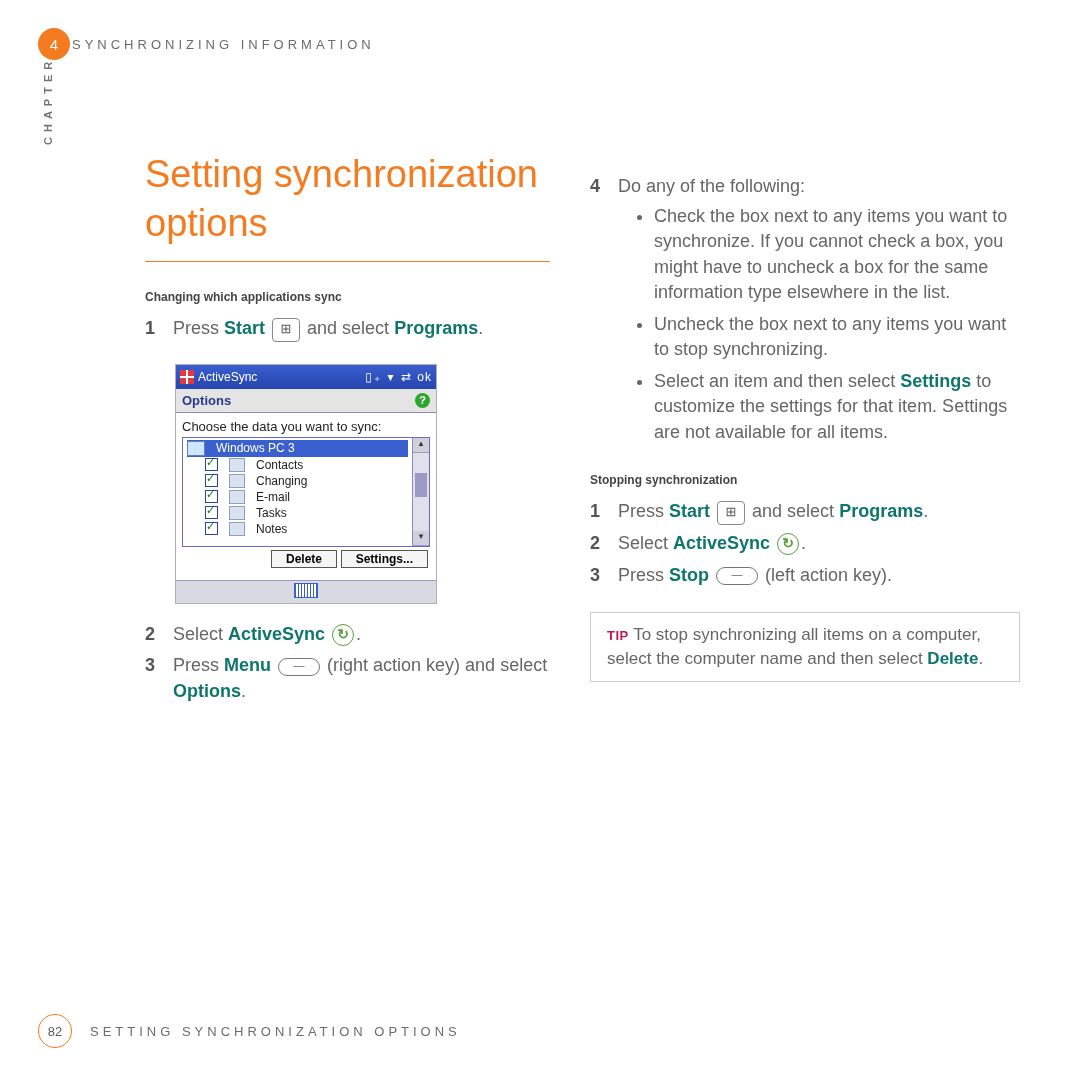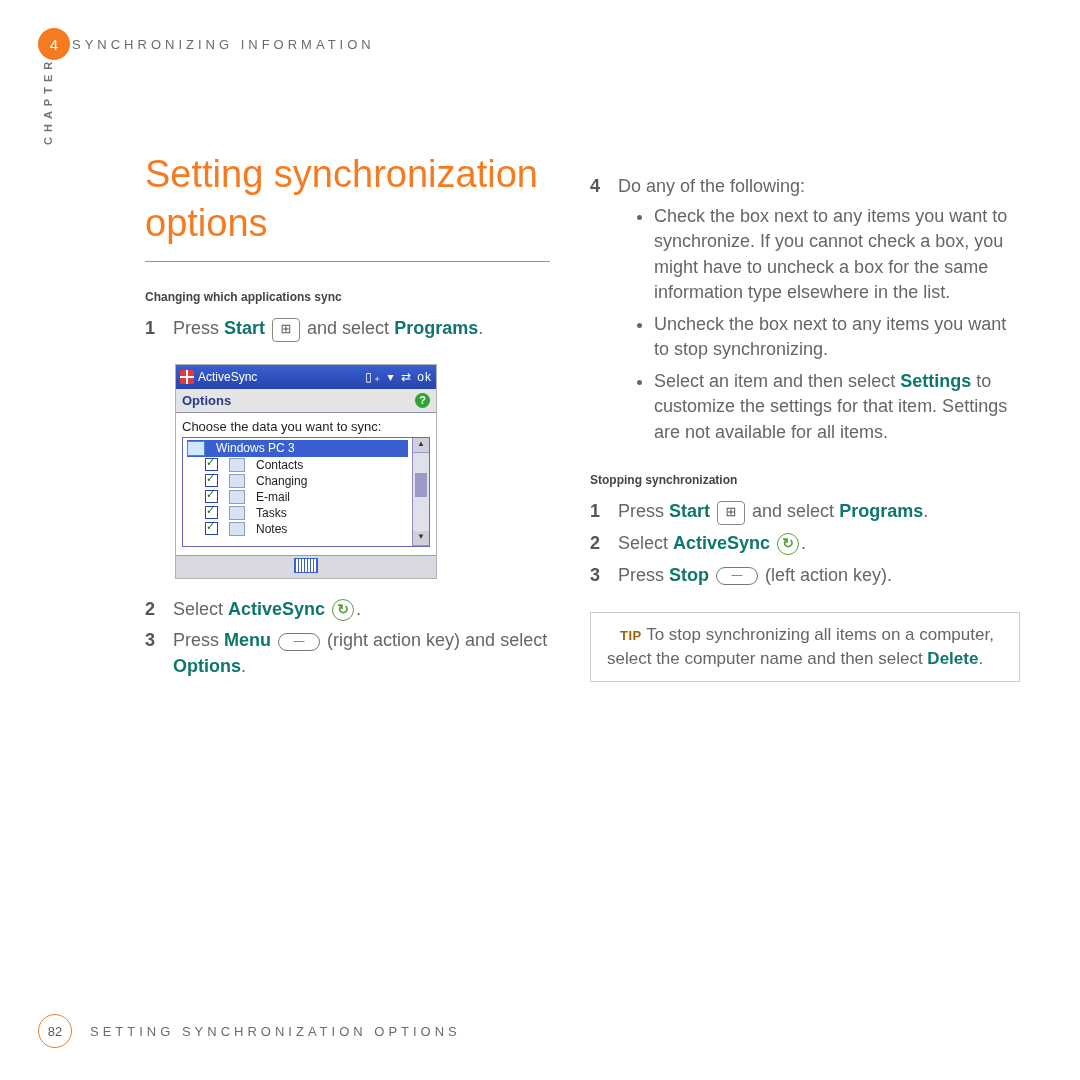--- a/index.html
+++ b/index.html
@@ -189,25 +189,24 @@
   
   .tip-box {
     border: 1px solid #ccc;
     padding: 10px 16px;
     margin-top: 24px;
     font-size: 17px;
     color: #666;
     line-height: 1.4;
   }
   .tip-label {
-    color: #a16207;
+    color: #be185d;
     font-weight: bold;
     font-size: 13px;
     letter-spacing: 0.5px;
-    margin-left: 13px;
   }
 
   
   .footer {
     position: absolute;
     left: 38px;
     bottom: 32px;
     display: flex;
     align-items: center;
   }
@@ -434,20 +433,24 @@
             </div>
           </div>
           <div class="scrollbar">
             <div class="sb-btn">▴</div>
             <div class="sb-track">
                 <div class="sb-thumb"></div>
               </div>
             <div class="sb-btn">▾</div>
           </div>
         </div>
+        <div class="ds-buttons">
+          <span class="ds-btn">Delete</span>
+          <span class="ds-btn">Settings...</span>
+        </div>
       </div>
       <div class="ds-foot">
         <span class="kbd-icon"></span>
       </div>
     </div>
 
     <ol class="steps" start="2" style="counter-reset: step 1;">
       <li>
         <span>Select </span><b>ActiveSync</b>
         <span class="sync-icon"></span><span>.</span>

